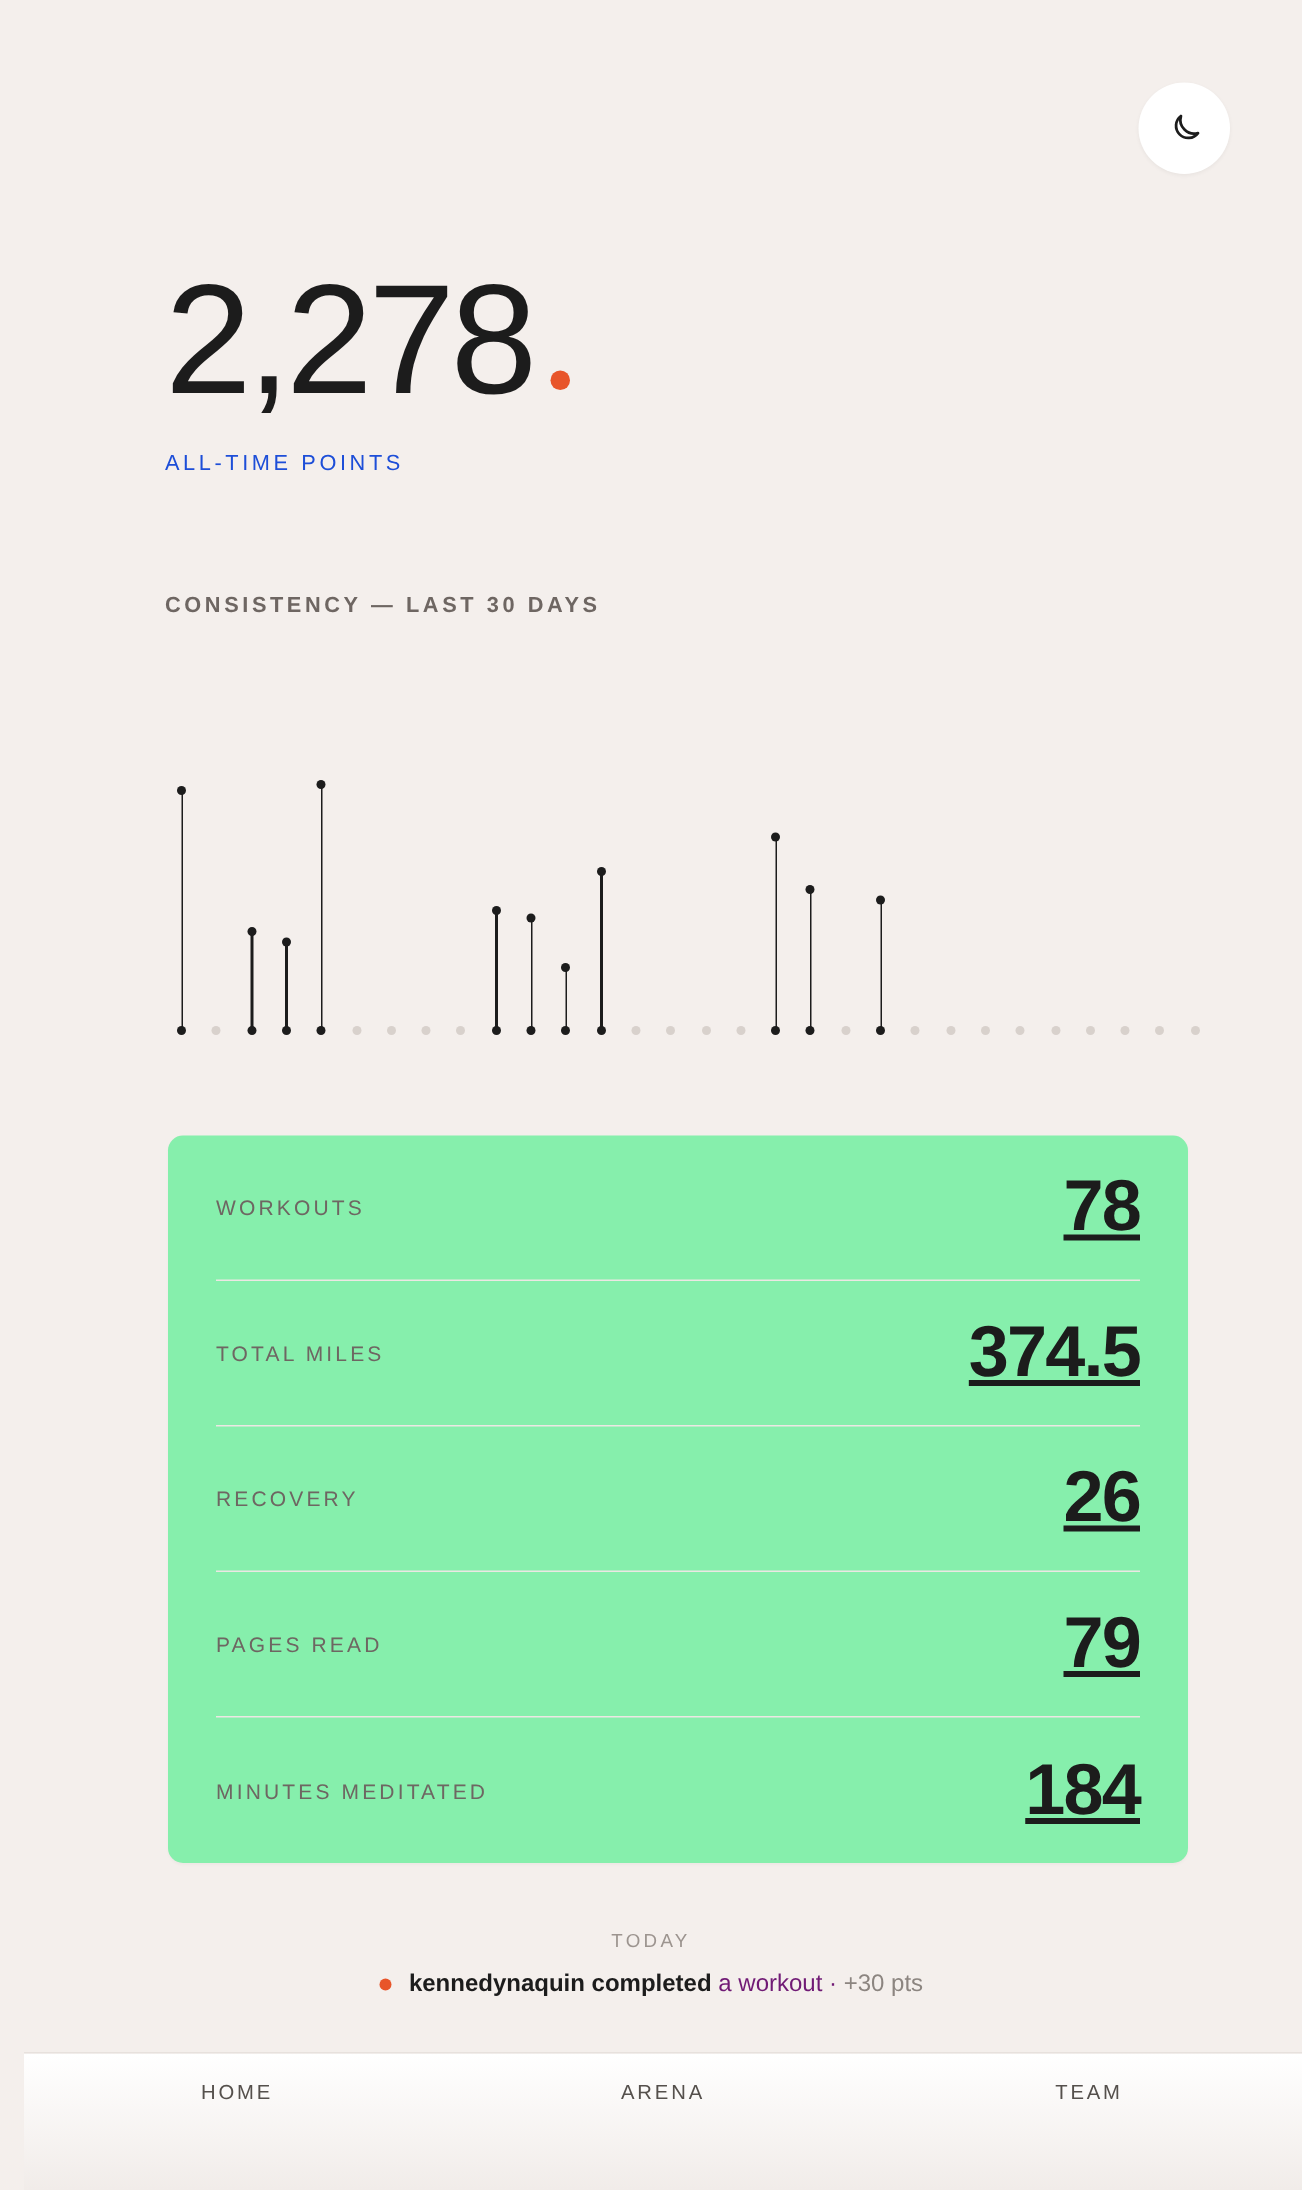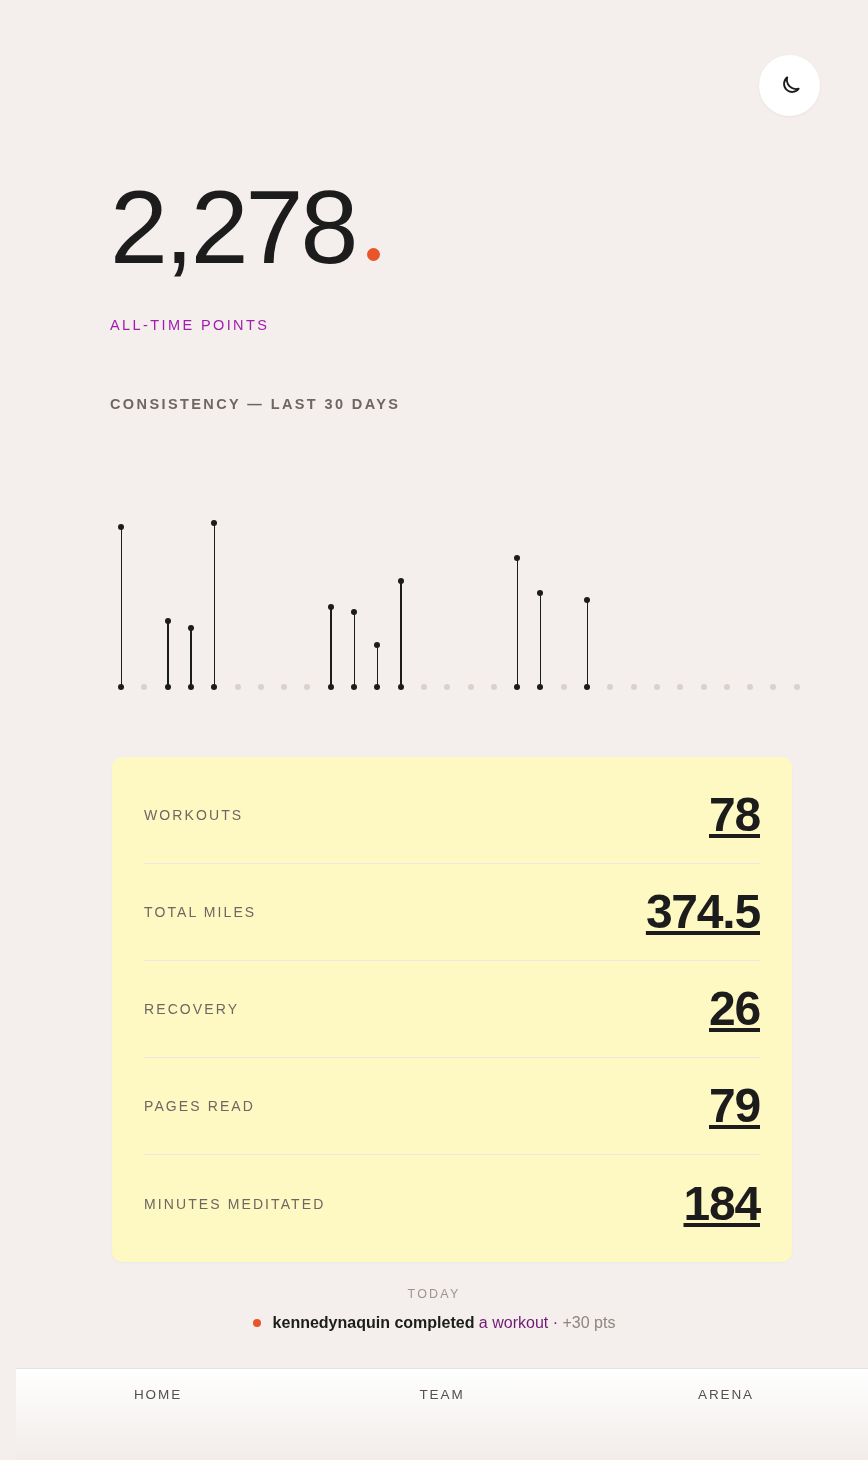--- a/index.html
+++ b/index.html
@@ -48,24 +48,24 @@
     display: inline-block;
     width: 13px; height: 13px;
     border-radius: 50%;
     background: #e8552a;
     margin-left: 12px;
     vertical-align: baseline;
     position: relative;
     top: -2px;
   }
   .hero-label {
-    margin-top: 38px;
+    margin-top: 22px;
     font-size: 14.5px;
     letter-spacing: 2.4px;
-    color: #a21caf;
+    color: #1d4ed8;
     font-weight: 500;
   }
 
   
   .section-label {
     position: absolute;
     left: 110px; top: 396px;
     font-size: 14.5px;
     letter-spacing: 2.4px;
     color: #6e6662;
@@ -102,23 +102,23 @@
     border-radius: 50%;
     background: #1c1c1c;
   }
   .base.empty { background: #d8d1cc; }
 
   
   .stats-card {
     position: absolute;
     left: 112px; top: 757px;
     width: 680px;
-    background: #fef9c3;
+    background: #86efac;
     border-radius: 10px;
-    padding: 10px 32px;
+    padding: 0 32px;
     box-shadow: 0 1px 2px rgba(0,0,0,0.03);
   }
   .stat-row {
     display: flex;
     align-items: center;
     justify-content: space-between;
     height: 97px;
     border-bottom: 1px solid #ece7e3;
   }
   .stat-row:last-child { border-bottom: none; }
@@ -367,20 +367,20 @@
       <span class="feed-rest">a workout ·</span>
       <span class="feed-pts">+30 pts</span>
     </span>
   </div>
 
   <div class="nav">
       <div class="nav-item">
         <div class="nav-label">HOME</div>
       </div>
       <div class="nav-item">
+        <div class="nav-label">ARENA</div>
+      </div>
+      <div class="nav-item">
         <div class="nav-label">TEAM</div>
       </div>
-      <div class="nav-item">
-        <div class="nav-label">ARENA</div>
-      </div>
     </div>
 
 </div>
 
 </body></html>

